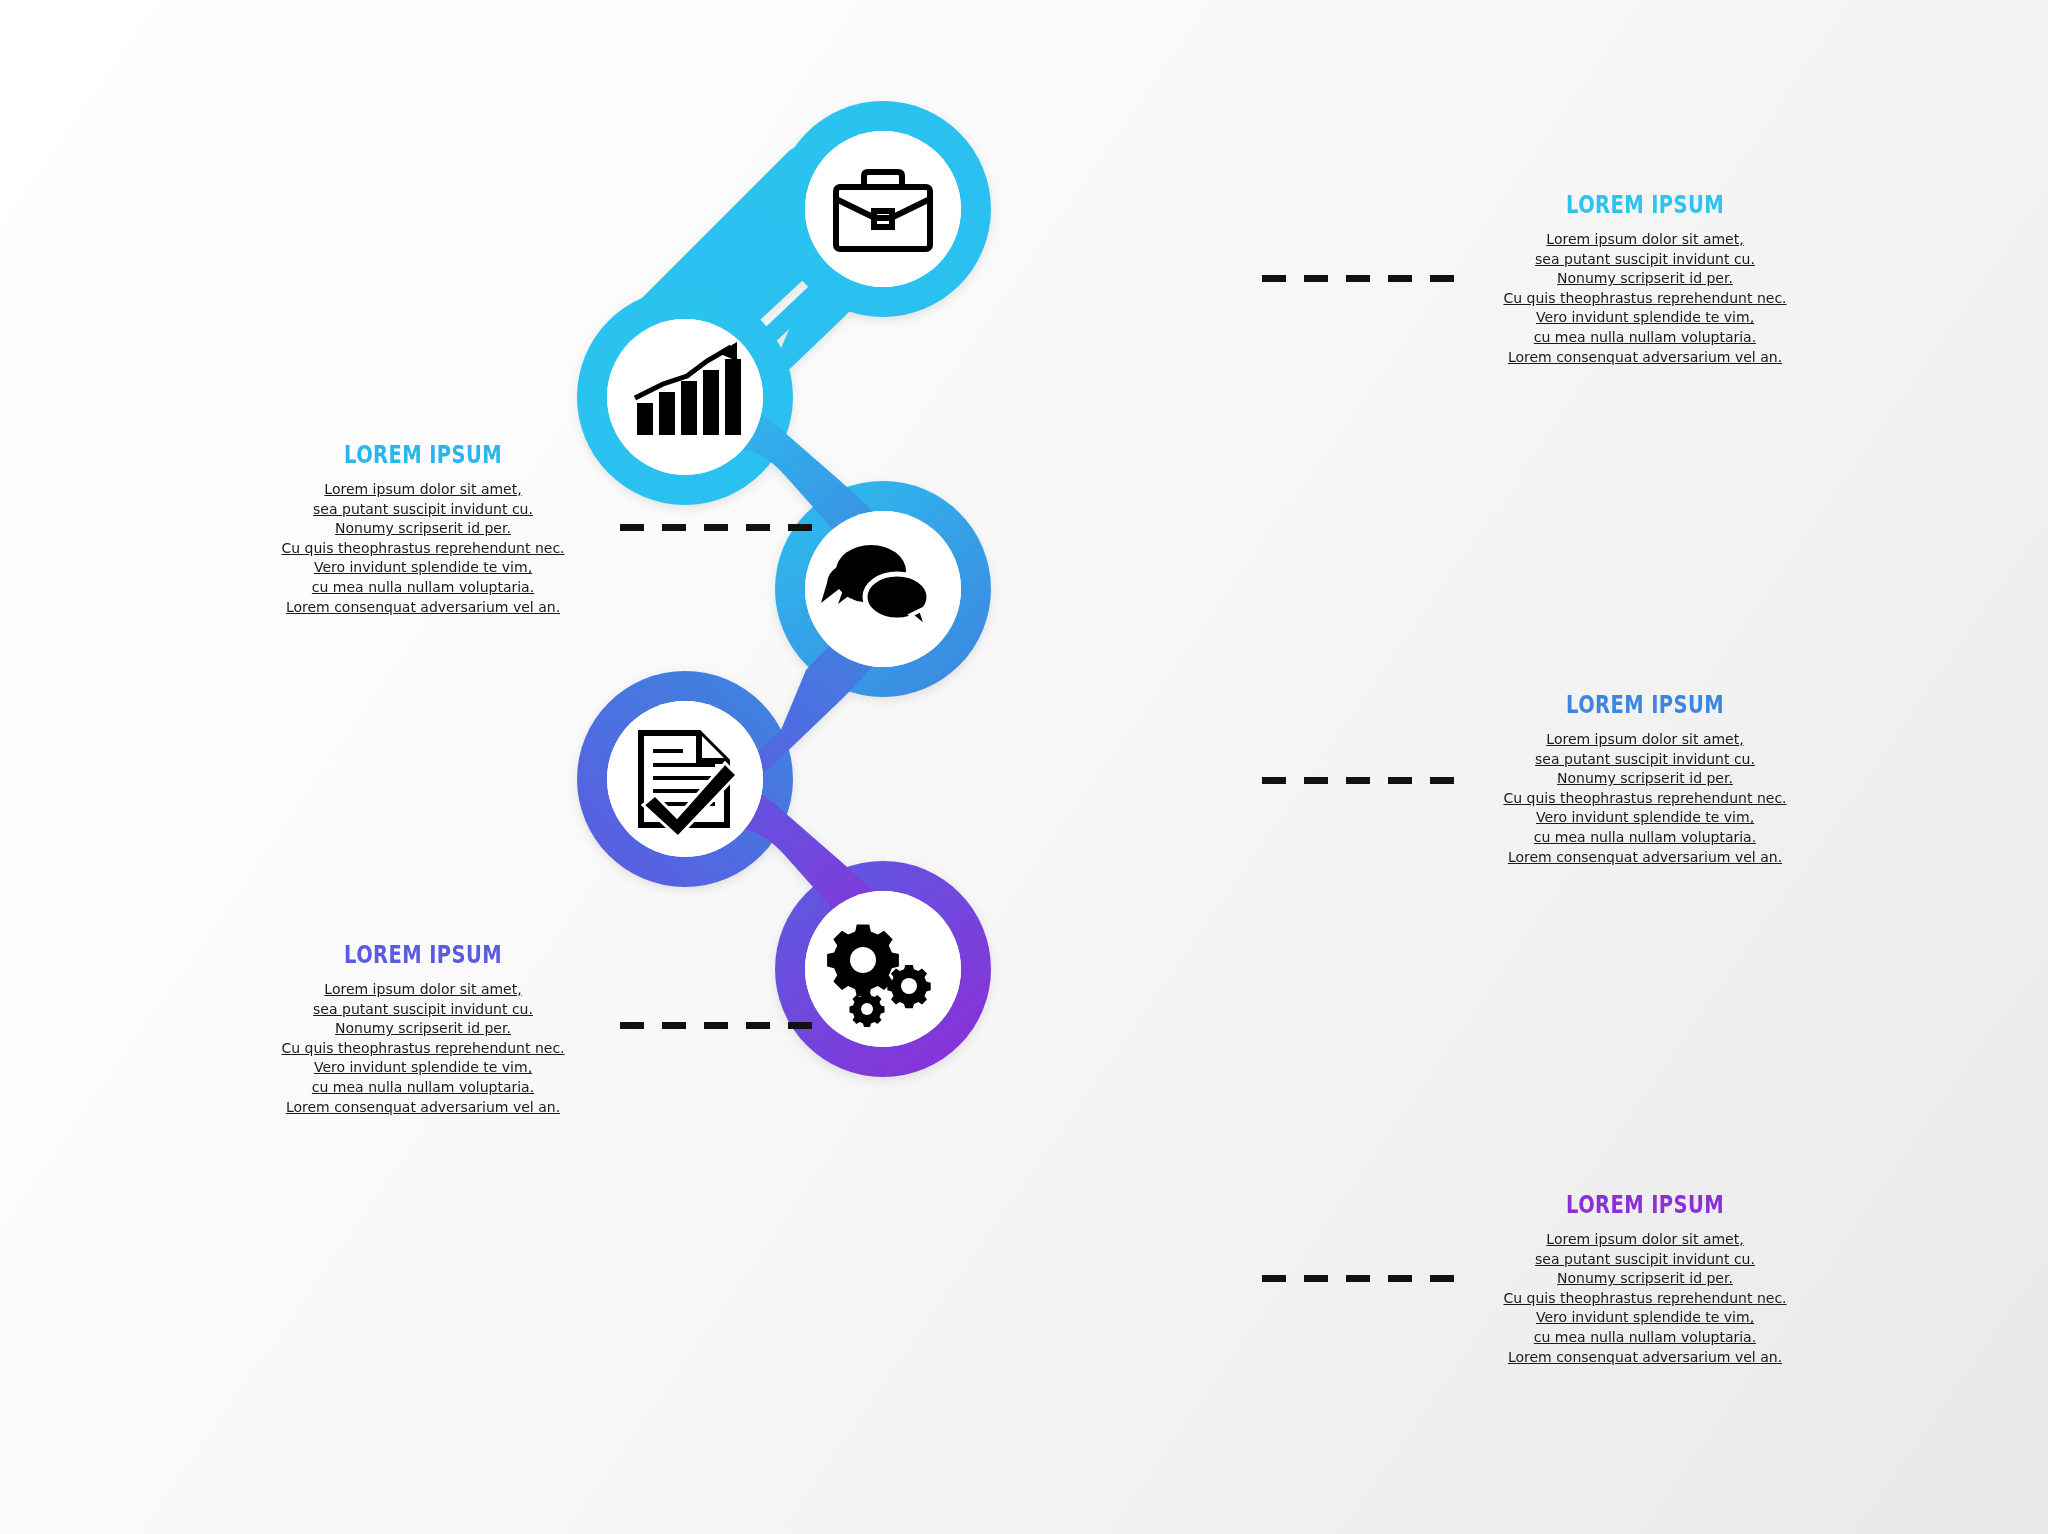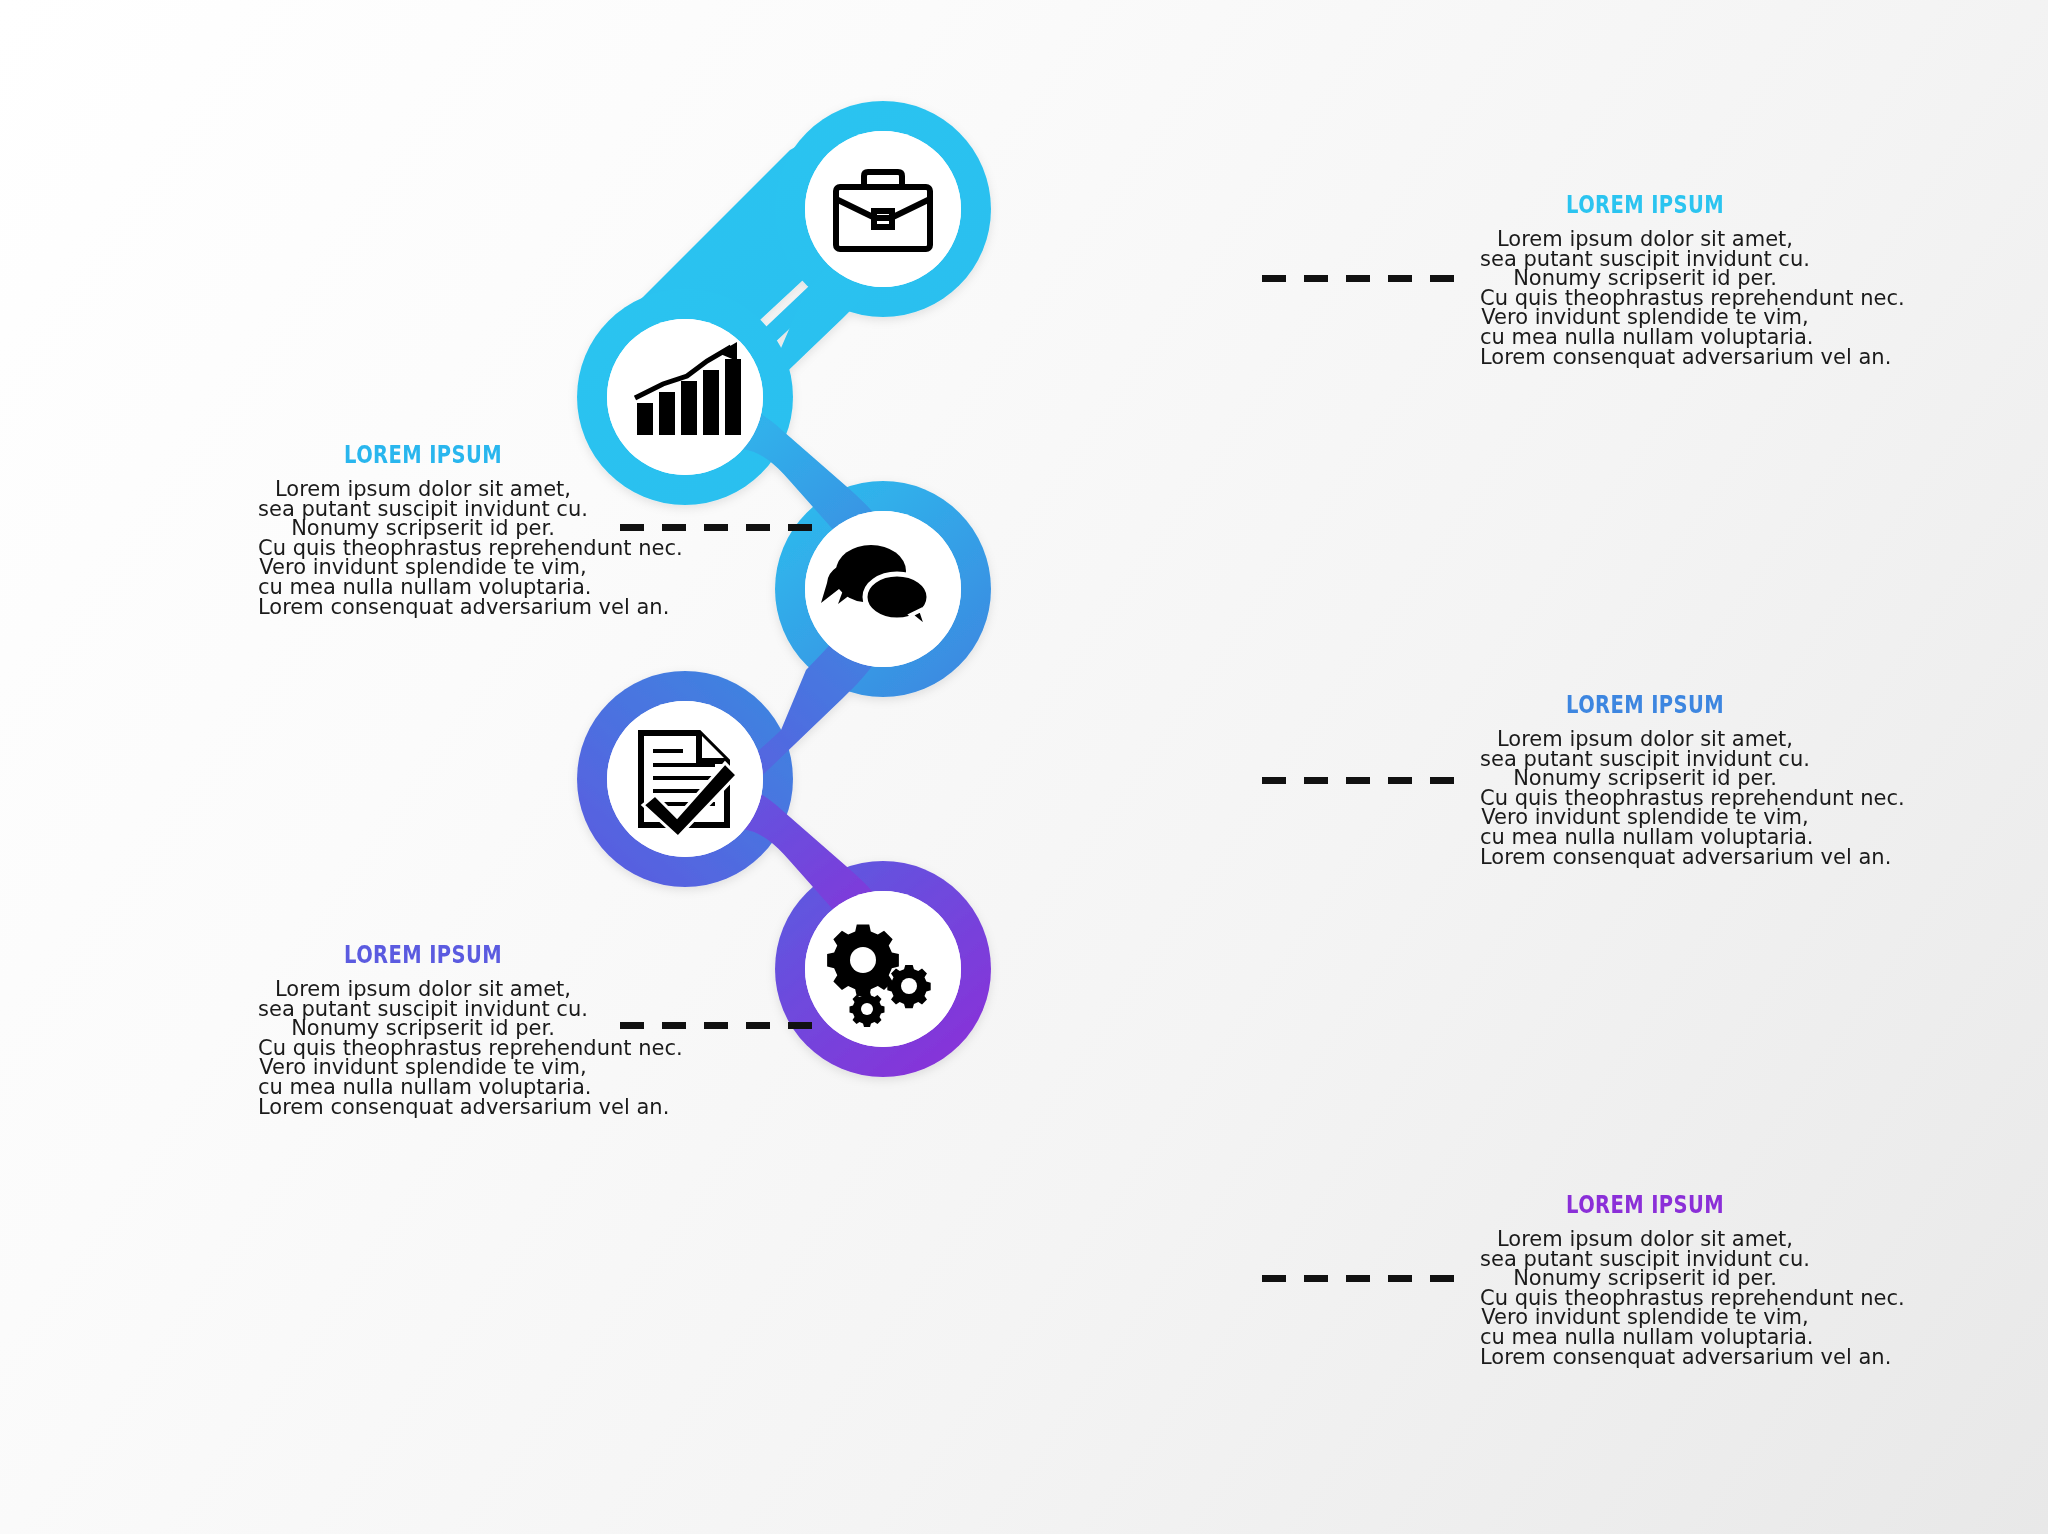--- a/index.html
+++ b/index.html
@@ -21,25 +21,26 @@
     font-family: "DejaVu Sans", sans-serif;
     font-weight: bold;
     font-size: 25px;
     letter-spacing: 0.5px;
     text-align: center;
     margin-bottom: 11px;
     transform: scaleX(0.78);
     transform-origin: center;
   }
   .block .body {
-    font-size: 21px;
+    font-size: 14px;
     line-height: 19.6px;
     color: #1a1a1a;
     text-align: justify;
     text-align-last: center;
+    text-decoration: underline;
   }
   .block .body p { margin: 0; white-space: nowrap; }
   .block.left .body p  { text-align: right; }
   .block.right .body p { text-align: left; }
   .block.left  { text-align: right; }
   .block.right { text-align: left; }
 
   
   .leader {
     position: absolute;

